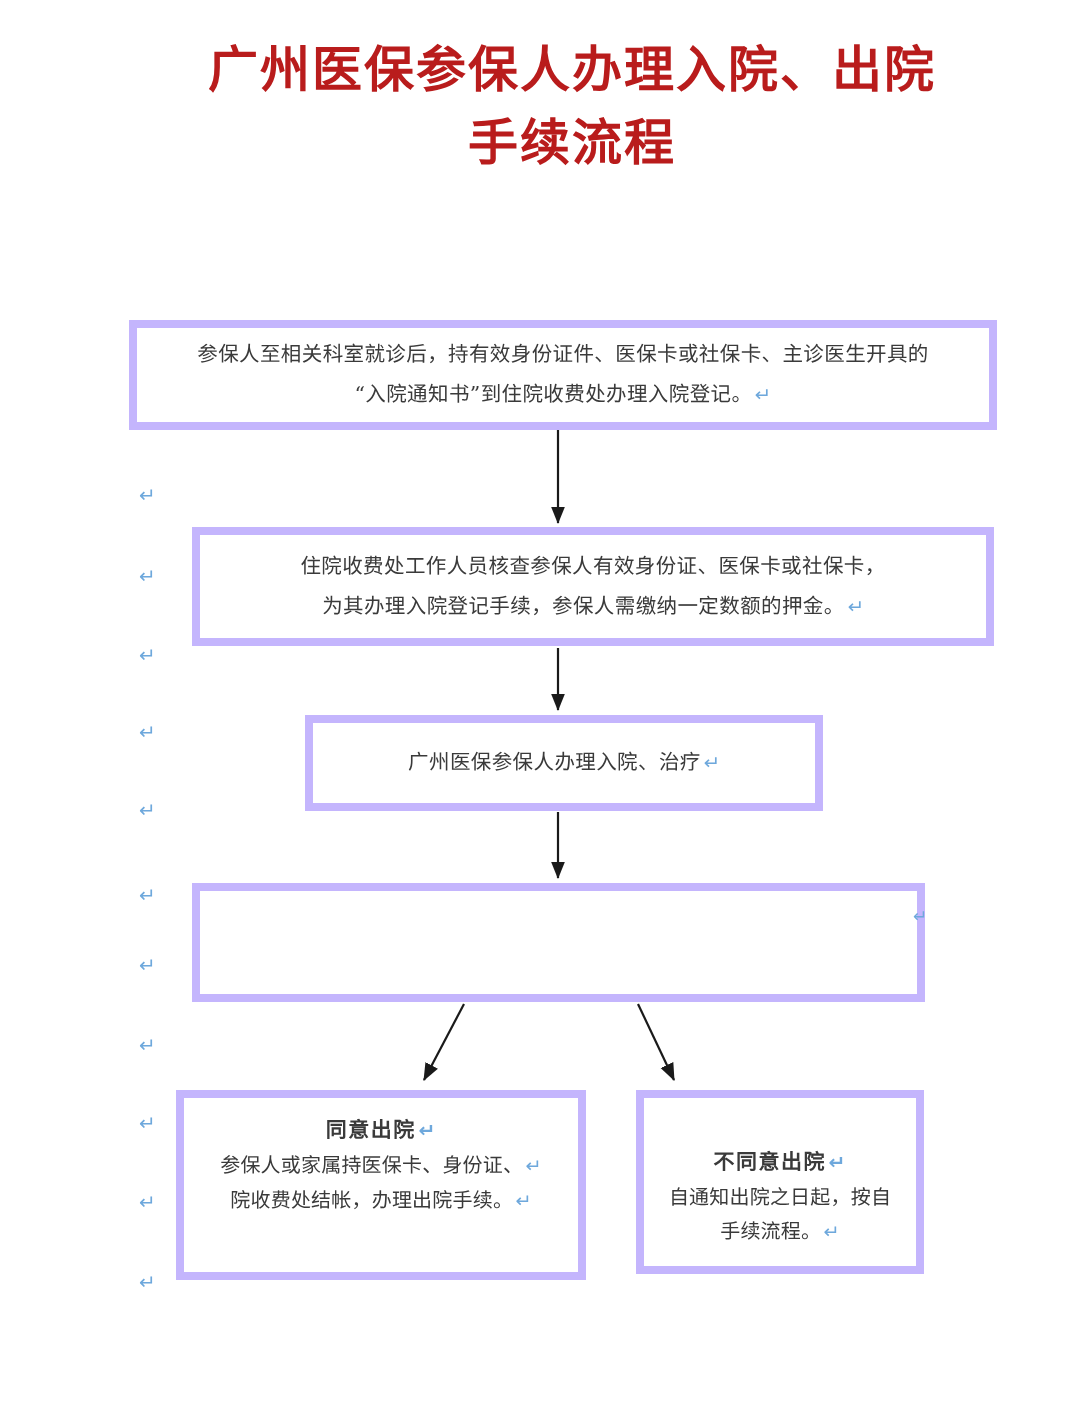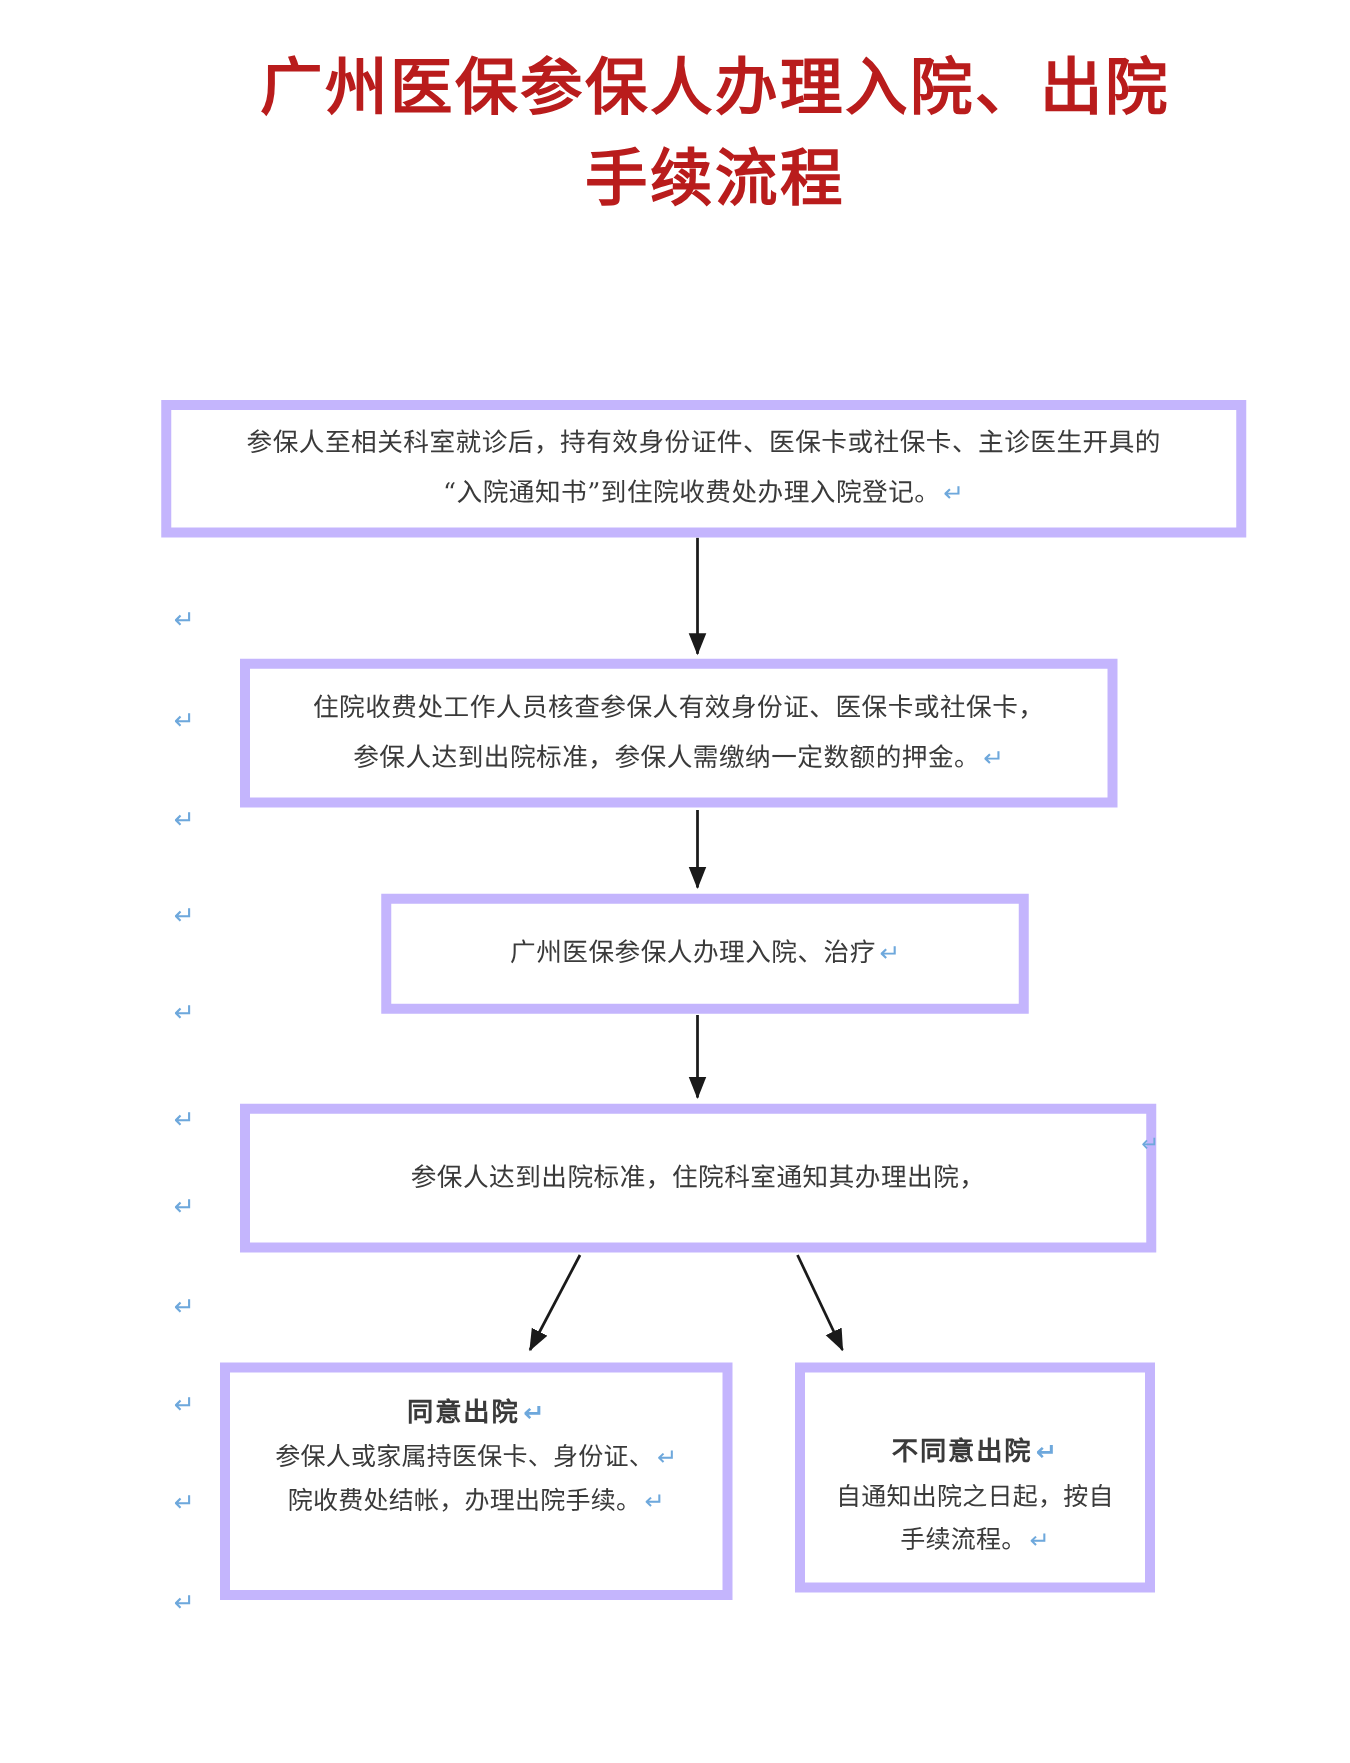--- a/index.html
+++ b/index.html
@@ -147,31 +147,30 @@
   <span class="pilcrow-col" style="left:139px; top:1035px;">↵</span>
   <span class="pilcrow-col" style="left:139px; top:1113px;">↵</span>
   <span class="pilcrow-col" style="left:139px; top:1192px;">↵</span>
   <span class="pilcrow-col" style="left:139px; top:1272px;">↵</span>
 
   <div class="box lvl1" style="left:129px; top:320px; width:868px; height:110px;">
     <span class="line">参保人至相关科室就诊后，持有效身份证件、医保卡或社保卡、主诊医生开具的</span>
     <span class="line"><span>“入院通知书”到住院收费处办理入院登记。</span><span class="pilcrow">↵</span></span>
   </div>
 
-  <div class="box lvl1" style="left:192px; top:527px; width:702px; height:119px;">
+  <div class="box lvl1" style="left:192px; top:527px; width:802px; height:119px;">
     <span class="line">住院收费处工作人员核查参保人有效身份证、医保卡或社保卡，</span>
-    <span class="line"><span>参保人达到出院标准，参保人需缴纳一定数额的押金。</span><span class="pilcrow">↵</span></span>
+    <span class="line"><span>为其办理入院登记手续，参保人需缴纳一定数额的押金。</span><span class="pilcrow">↵</span></span>
   </div>
 
   <div class="box lvl1" style="left:305px; top:715px; width:518px; height:96px;">
     <span class="line"><span>广州医保参保人办理入院、治疗</span><span class="pilcrow">↵</span></span>
   </div>
 
   <div class="box lvl1" style="left:192px; top:883px; width:733px; height:119px;">
-    <span class="line">参保人达到出院标准，住院科室通知其办理出院，</span>
   </div>
 
   <span class="pilcrow-side" style="left:913px; top:908px;">↵</span>
 
   <div class="box lvl-leaf" style="left:176px; top:1090px; width:410px; height:190px; justify-content:flex-start; padding-top:14px;">
     <span class="leaf-head"><span>同意出院</span><span class="pilcrow">↵</span></span>
     <span class="line"><span>参保人或家属持医保卡、身份证、</span><span class="pilcrow">↵</span></span>
     <span class="line"><span>院收费处结帐，办理出院手续。</span><span class="pilcrow">↵</span></span>
   </div>
 

